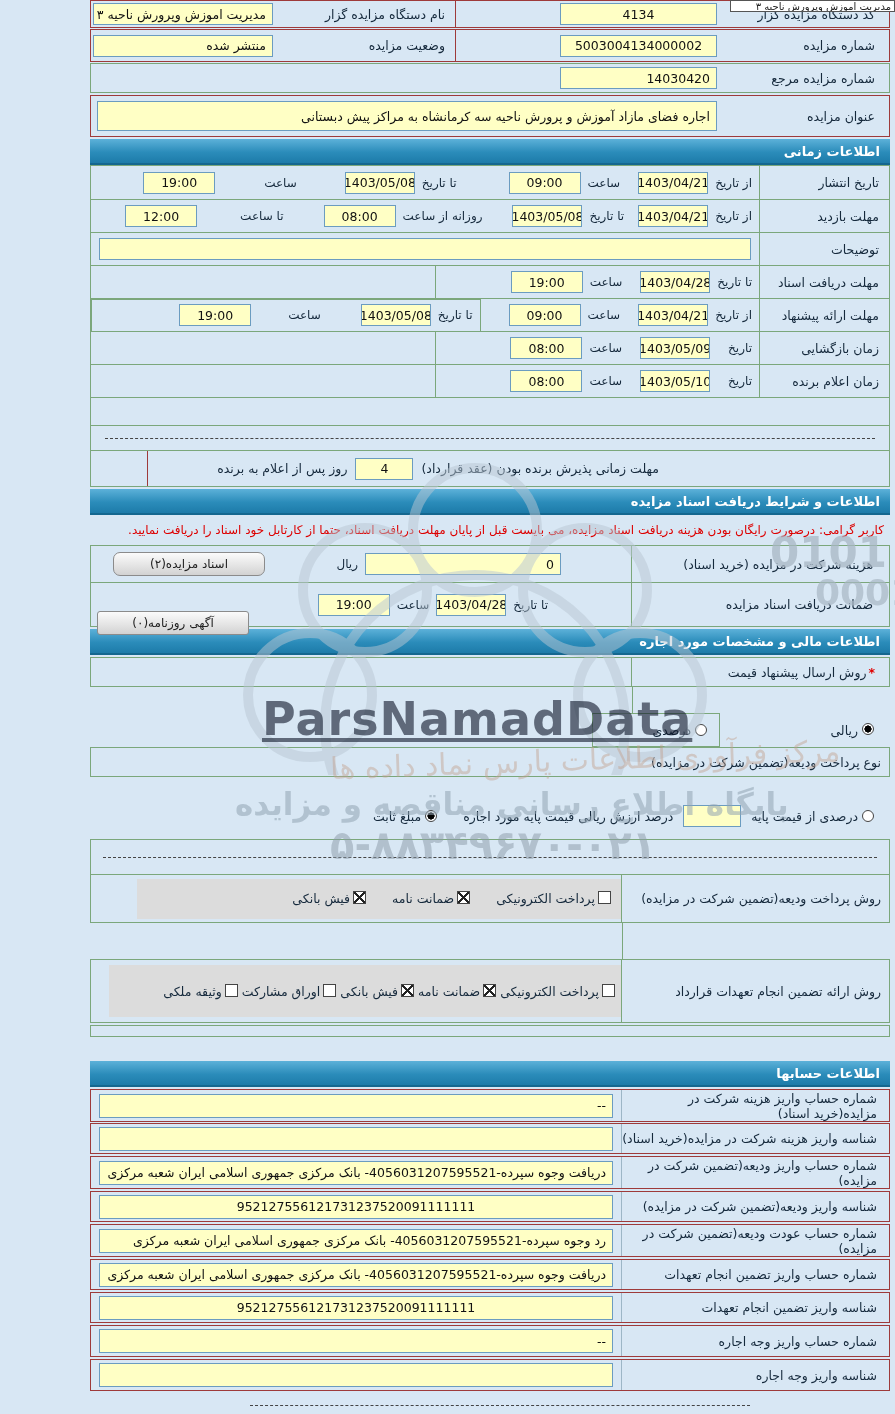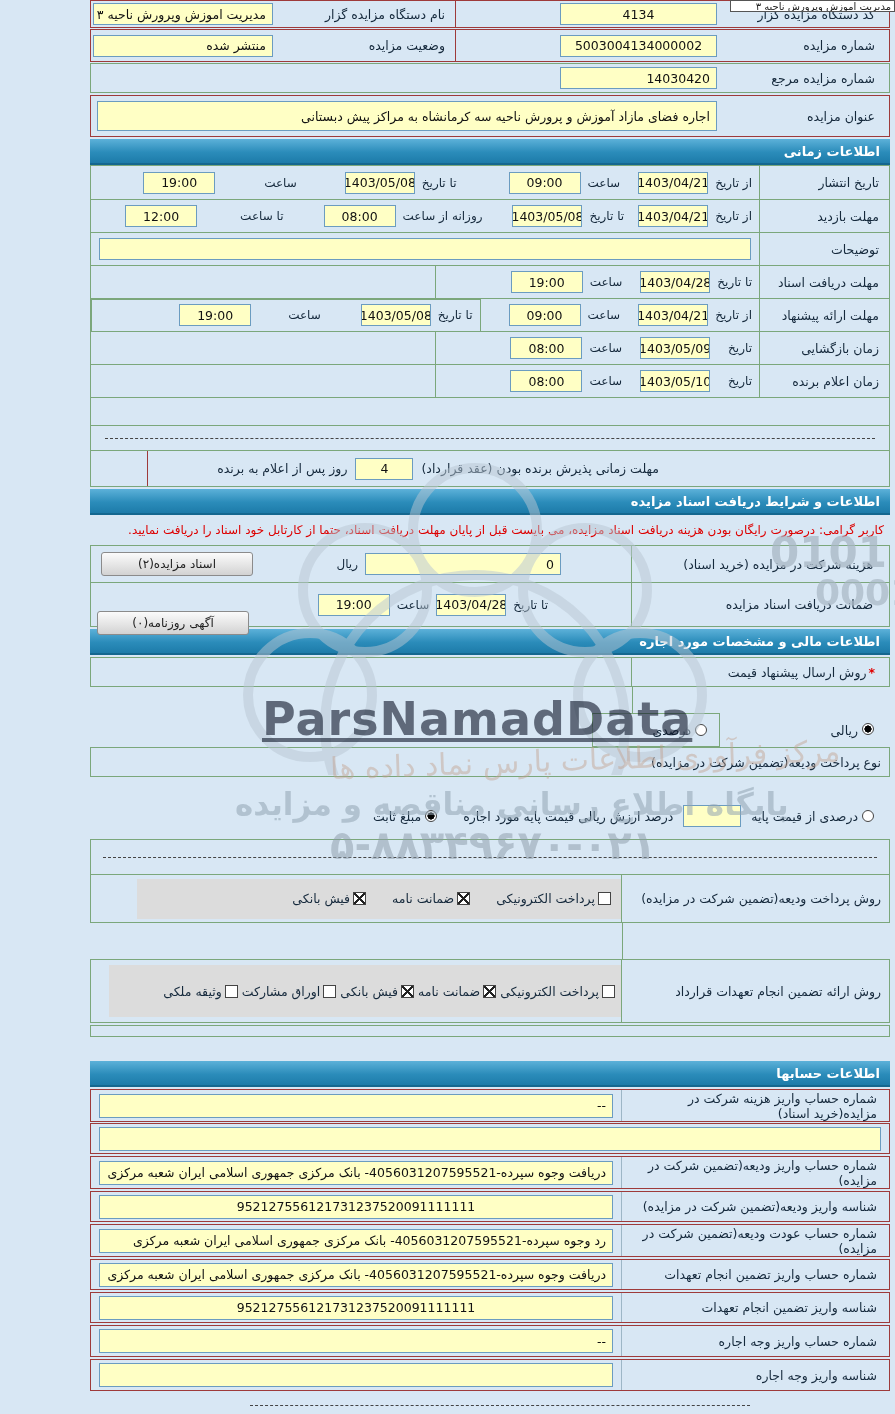--- a/index.html
+++ b/index.html
@@ -29,21 +29,21 @@
   .tinp{width:72px;justify-content:center;}
   .btn{width:152px;height:24px;border:1px solid #8b8b8b;border-radius:3px;
        background:linear-gradient(#fbfbfb,#e3e3e3 60%,#d2d2d2);font-size:12px;color:#222;
        display:flex;align-items:center;justify-content:center;cursor:pointer;}
   .cb{width:13px;height:13px;background:#fff;border:1px solid #444;display:inline-block;flex:none;margin-left:3px;}
   .cb.checked{background-image:
       linear-gradient(45deg,transparent 43%,#222 43%,#222 57%,transparent 57%),
       linear-gradient(-45deg,transparent 43%,#222 43%,#222 57%,transparent 57%);}
   .radio{width:12px;height:12px;border:1px solid #444;border-radius:50%;background:#fff;display:inline-block;flex:none;margin-left:4px;}
   .radio.checked{background:radial-gradient(circle at 50% 50%,#000 0 3.5px,#fff 3.6px);}
-  .pair{display:flex;align-items:center;margin-left:26px;}
+  .pair{display:flex;align-items:flex-start;margin-left:26px;}
   .graypanel{background:#dcdcdc;display:flex;align-items:center;padding:0 10px;}
   .dashedline{border-top:1px dashed #444;}
   .warn{color:#dd0000;font-size:12px;}
   .star{color:#e00000;font-weight:bold;margin-left:2px;}
   .acct .cell-lbl3{width:268px;padding-right:12px;align-self:stretch;display:flex;align-items:center;border-left:1px solid #9db6c6;}
   .acct .inp{flex:1;margin:4px 8px;height:24px;}
   .wm{position:absolute;pointer-events:none;z-index:6;white-space:nowrap;}
   .tooltip{position:absolute;left:730px;top:0;width:165px;height:12px;background:#fff;
            border:1px solid #555;font-size:10px;color:#222;overflow:hidden;z-index:8;padding:0 3px;direction:rtl;}
 </style>
@@ -193,21 +193,21 @@
   <div class="row" style="height:30px;justify-content:flex-start;padding-right:6px;">
     <span class="warn">کاربر گرامی: درصورت رایگان بودن هزینه دریافت اسناد مزایده، می بایست قبل از پایان مهلت دریافت اسناد، حتما از کارتابل خود اسناد را دریافت نمایید.</span>
   </div>
 
   <div class="row bgreen" style="height:38px;">
     <div class="lbl" style="width:258px;padding-right:16px;align-self:stretch;display:flex;align-items:center;border-left:1px solid var(--green);">هزینه شرکت در مزایده (خرید اسناد)</div>
     <div style="width:70px;"></div>
     <div class="inp" style="width:196px;justify-content:flex-start;">0</div>
     <span class="flbl">ریال</span>
     <div style="flex:1;"></div>
-    <button class="btn" style="margin-left:10px;">اسناد مزایده(۲)</button>
+    <button class="btn" style="margin-left:22px;border-radius:7px;">اسناد مزایده(۲)</button>
   </div>
 
   <div class="row bgreen" style="height:44px;border-top:none;">
     <div class="lbl" style="width:258px;padding-right:16px;align-self:stretch;display:flex;align-items:center;border-left:1px solid var(--green);">ضمانت دریافت اسناد مزایده</div>
     <div style="width:76px;"></div>
     <span class="flbl">تا تاریخ</span>
     <div class="inp dinp">1403/04/28</div>
     <span class="flbl">ساعت</span>
     <div class="inp tinp">19:00</div>
     <div style="flex:1;"></div>
@@ -311,20 +311,21 @@
 
   <div class="bgreen" style="height:12px;margin-top:2px;"></div>
 
   <div class="hdr" style="margin-top:24px;">اطلاعات حسابها</div>
 
   <div class="row bmaroon acct" style="height:33px;margin-top:2px;">
     <div class="cell-lbl3 lbl">شماره حساب واریز هزینه شرکت در مزایده(خرید اسناد)</div>
     <div class="inp" style="justify-content:flex-start;">--</div>
   </div>
   <div class="row bmaroon acct" style="height:31px;margin-top:1px;">
+    <div class="cell-lbl3 lbl">شناسه واریز هزینه شرکت در مزایده(خرید اسناد)</div>
     <div class="inp"></div>
   </div>
   <div class="row bmaroon acct" style="height:33px;margin-top:2px;">
     <div class="cell-lbl3 lbl">شماره حساب واریز ودیعه(تضمین شرکت در مزایده)</div>
     <div class="inp" style="justify-content:flex-start;">دریافت وجوه سپرده-4056031207595521- بانک مرکزی جمهوری اسلامی ایران شعبه مرکزی</div>
   </div>
   <div class="row bmaroon acct" style="height:31px;margin-top:2px;">
     <div class="cell-lbl3 lbl">شناسه واریز ودیعه(تضمین شرکت در مزایده)</div>
     <div class="inp" style="justify-content:center;">952127556121731237520091111111</div>
   </div>

